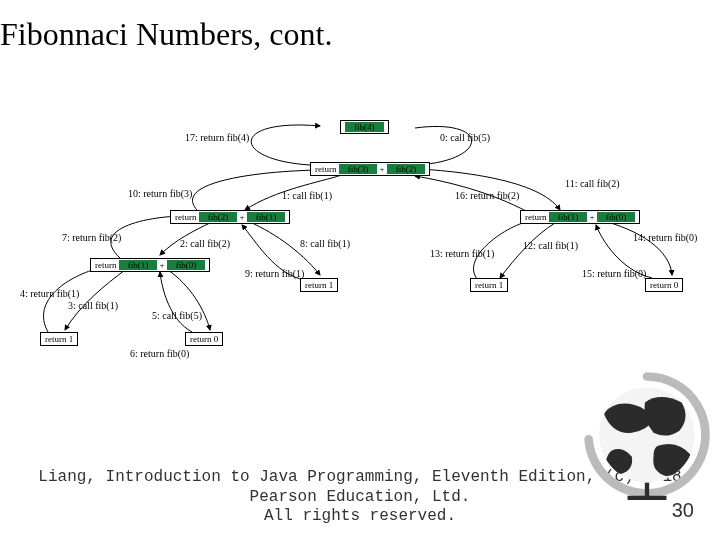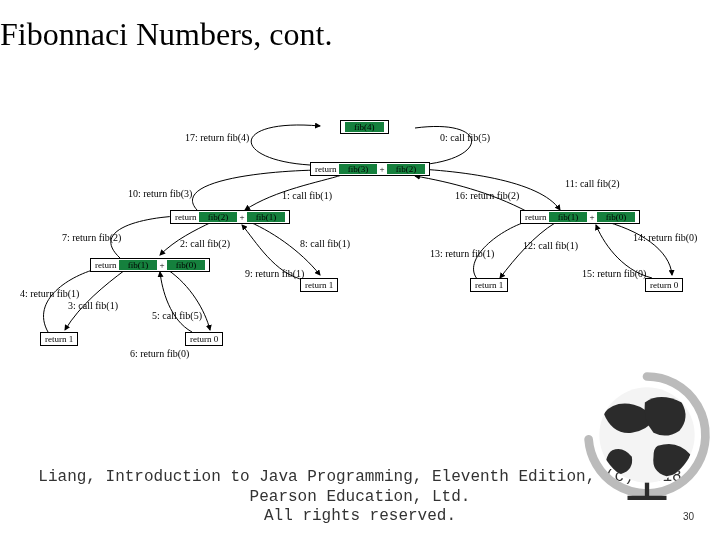--- a/index.html
+++ b/index.html
@@ -1,18 +1,18 @@
 <!DOCTYPE html>
 <html><head>
 <meta charset="utf-8">
 <style>
   html,body{margin:0;padding:0;width:720px;height:540px;background:#fff;font-family:"Times New Roman",Times,serif;color:#000;position:relative;overflow:hidden}
   .title{position:absolute;top:16px;left:0;right:0;text-align:left;font-size:32px}
   .footer{position:absolute;bottom:14px;left:0;right:0;text-align:center;font-size:16px;font-family:Liberation Mono, monospace;color:#333;line-height:1.2}
-  .pagenum{position:absolute;right:26px;bottom:18px;font-size:10px;color:#333;font-family:Arial,Helvetica,sans-serif}
+  .pagenum{position:absolute;right:26px;bottom:18px;font-size:20px;color:#333;font-family:Arial,Helvetica,sans-serif}
   .globe{position:absolute;right:8px;bottom:40px;width:130px;height:130px}
   .diagram{position:absolute;top:120px;left:20px;right:20px;height:260px}
   .node{position:absolute;border:1px solid #000;background:#fff;font-size:9px;padding:1px 4px;white-space:nowrap}
   .node .hl{background:#15803d;padding:0 9px}
   .lbl{position:absolute;font-size:10px;color:#000;white-space:nowrap}
   svg.arrows{position:absolute;inset:0;width:100%;height:100%}
   svg.arrows path{fill:none;stroke:#000;stroke-width:1}
   svg.arrows marker path{fill:#000;stroke:none}
 </style>
 </head>

